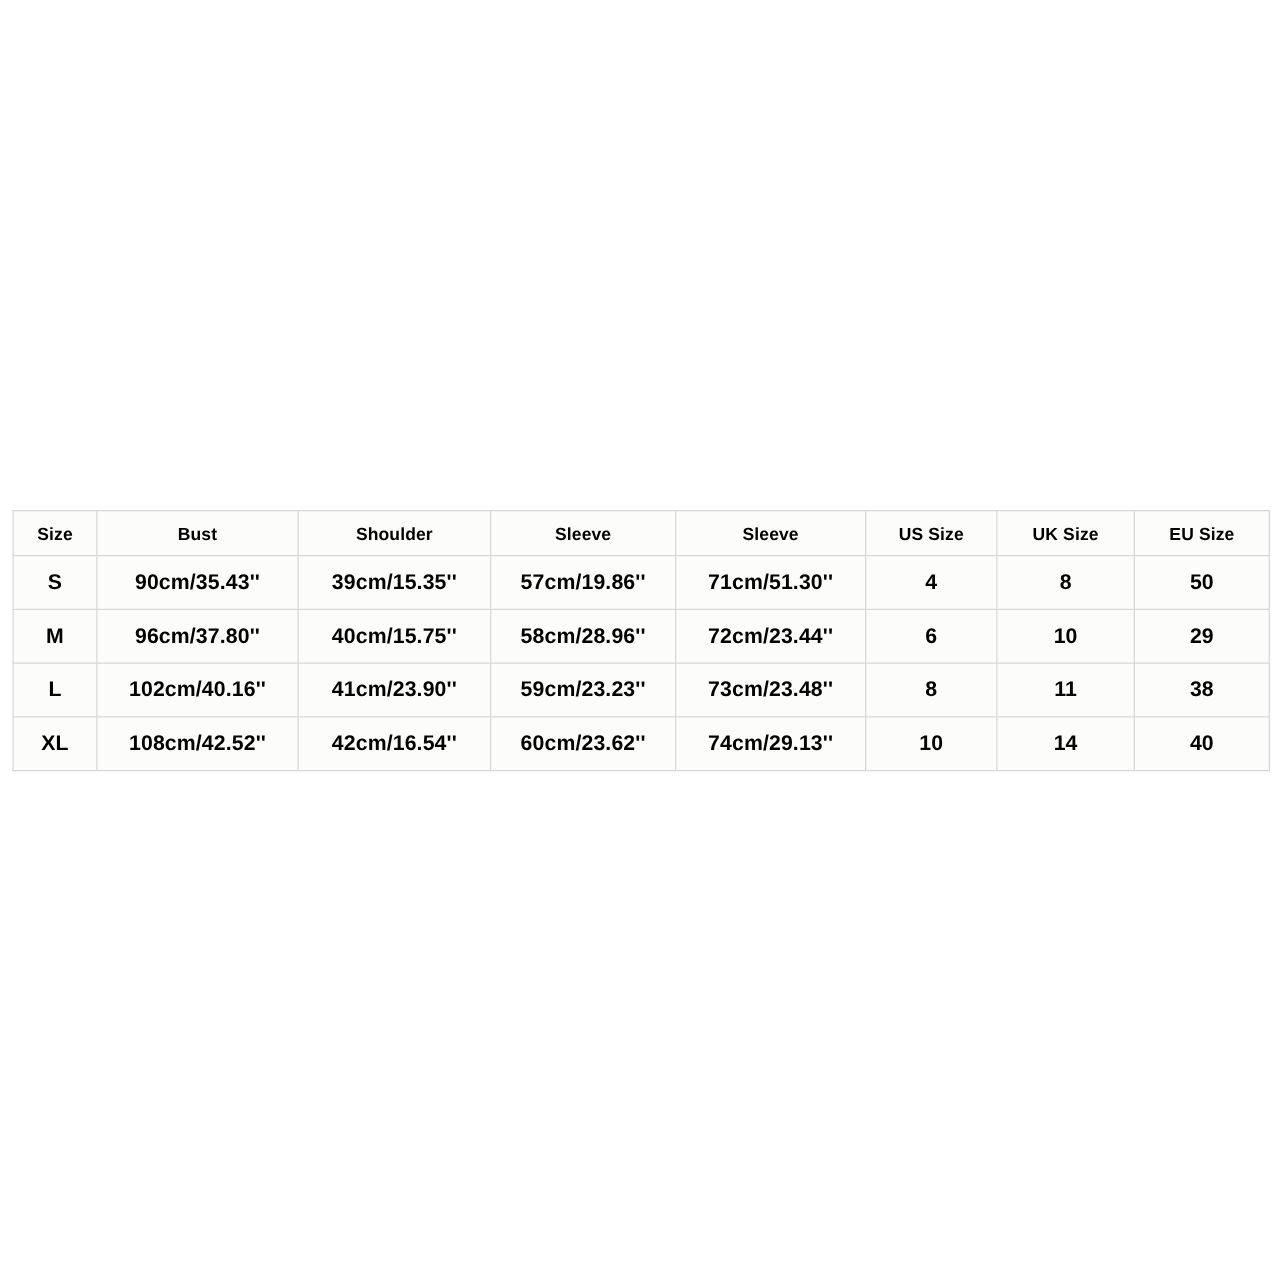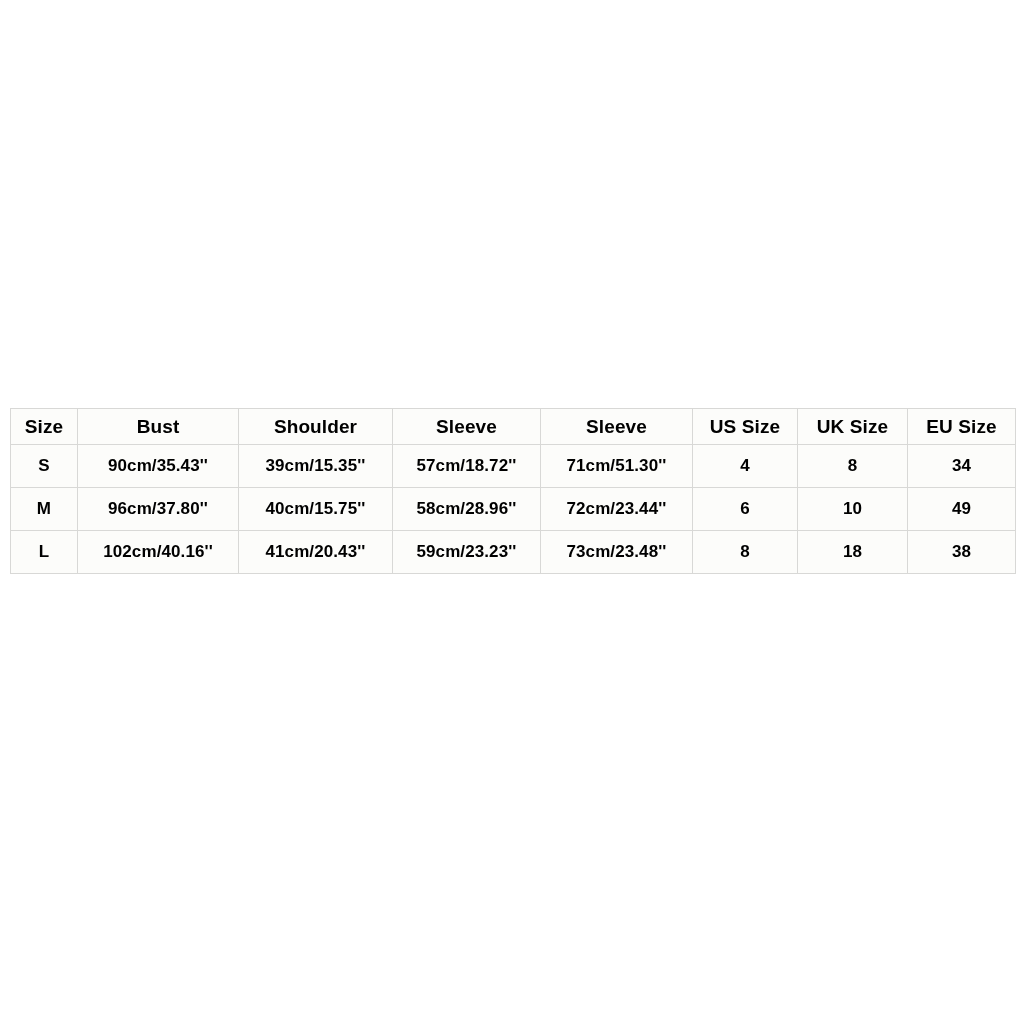--- a/index.html
+++ b/index.html
@@ -44,21 +44,21 @@
     color: #000000;
     font-weight: bold;
     background: #fcfcfa;
     padding: 0 2px;
     white-space: nowrap;
     overflow: hidden;
   }
 
   table.size-chart th {
     height: 35px;
-    font-size: 19px;
+    font-size: 14px;
     letter-spacing: 0.1px;
   }
 
   table.size-chart td {
     height: 42px;
     font-size: 17px;
     letter-spacing: 0.1px;
   }
 
   
@@ -98,43 +98,53 @@
           <th>US Size</th>
           <th>UK Size</th>
           <th>EU Size</th>
         </tr>
       </thead>
       <tbody>
         <tr>
           <td>S</td>
           <td>90cm/35.43''</td>
           <td>39cm/15.35''</td>
-          <td>57cm/18.72''</td>
+          <td>57cm/19.86''</td>
           <td>71cm/51.30''</td>
           <td>4</td>
           <td>8</td>
-          <td>34</td>
+          <td>50</td>
         </tr>
         <tr>
           <td>M</td>
           <td>96cm/37.80''</td>
           <td>40cm/15.75''</td>
           <td>58cm/28.96''</td>
           <td>72cm/23.44''</td>
           <td>6</td>
           <td>10</td>
-          <td>49</td>
+          <td>29</td>
         </tr>
         <tr>
           <td>L</td>
           <td>102cm/40.16''</td>
-          <td>41cm/20.43''</td>
+          <td>41cm/23.90''</td>
           <td>59cm/23.23''</td>
           <td>73cm/23.48''</td>
           <td>8</td>
-          <td>18</td>
+          <td>11</td>
           <td>38</td>
+        </tr>
+        <tr>
+          <td>XL</td>
+          <td>108cm/42.52''</td>
+          <td>42cm/16.54''</td>
+          <td>60cm/23.62''</td>
+          <td>74cm/29.13''</td>
+          <td>10</td>
+          <td>14</td>
+          <td>40</td>
         </tr>
       </tbody>
     </table>
   </div>
 
 </div>
 
 </body></html>

